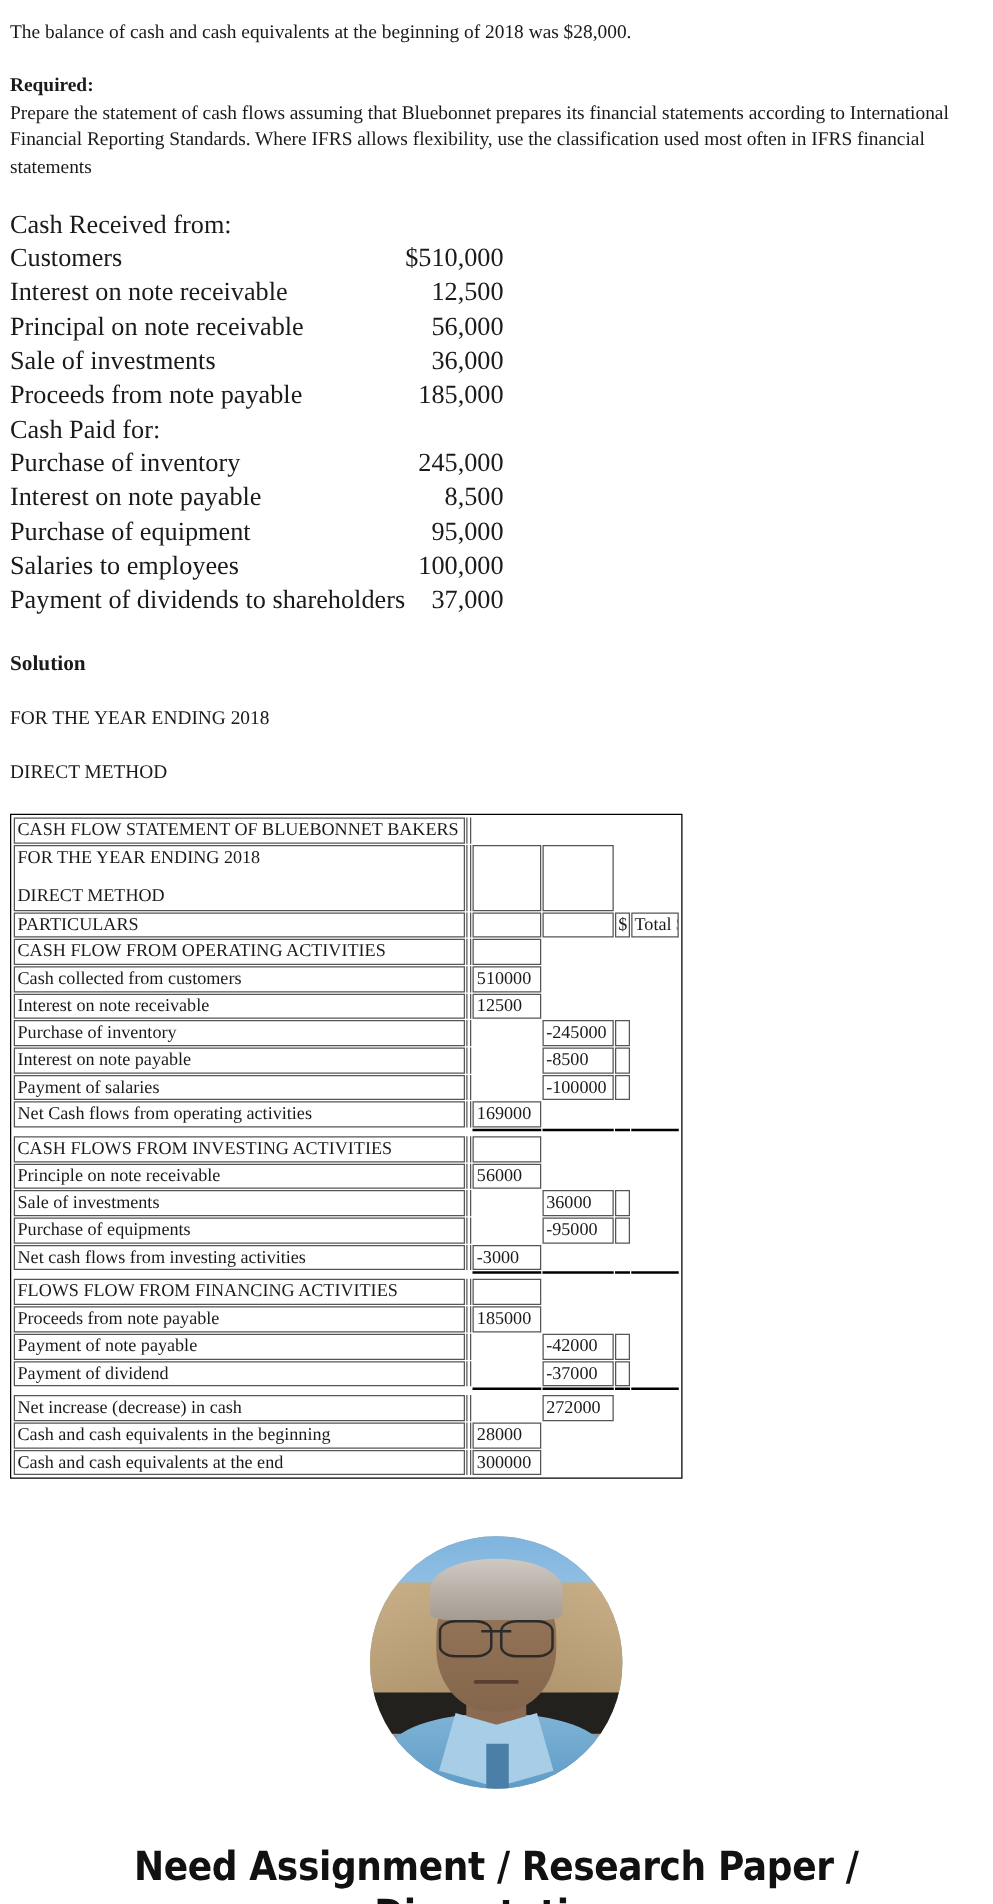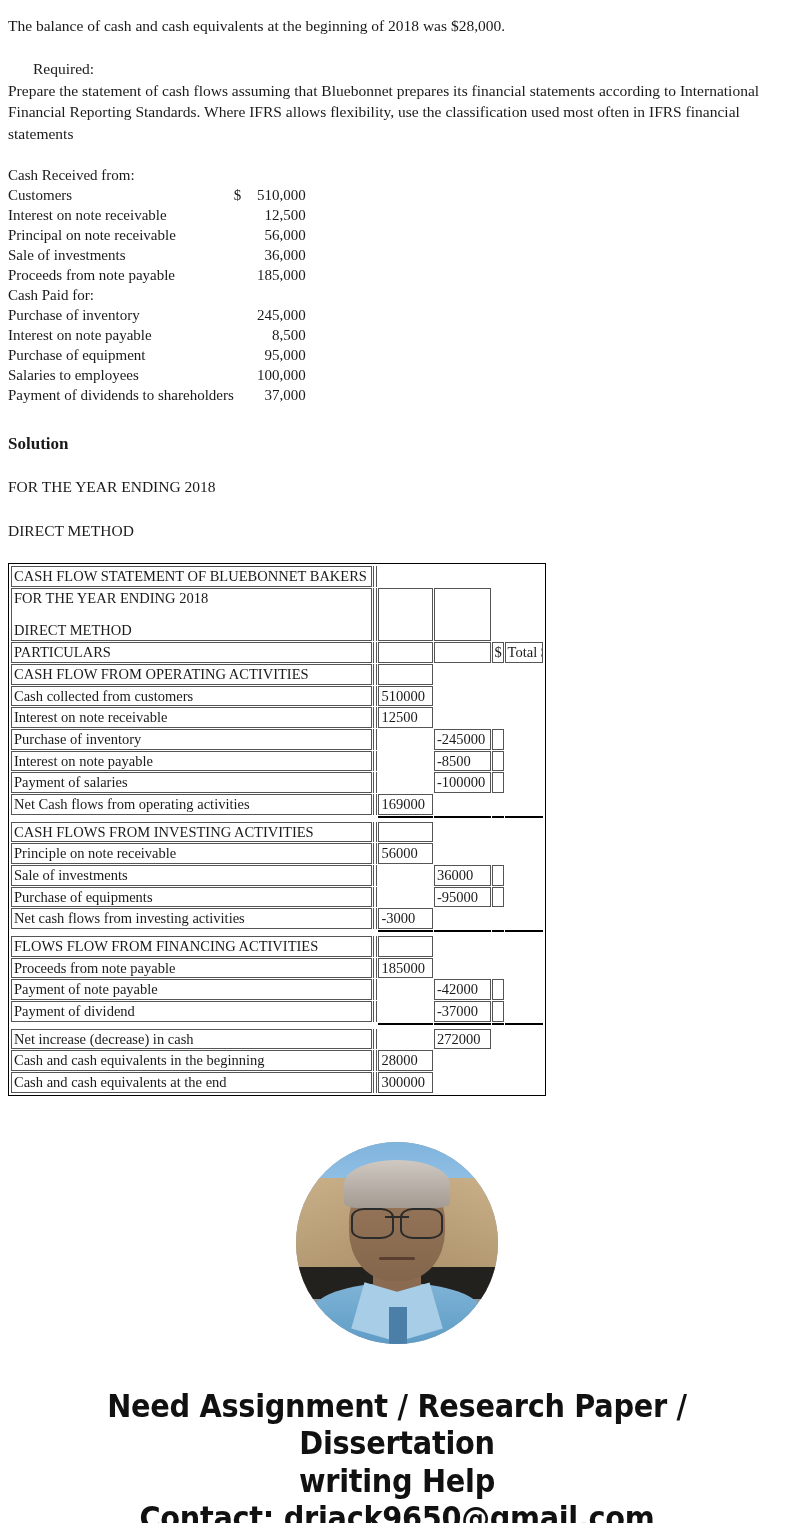--- a/index.html
+++ b/index.html
@@ -18,27 +18,27 @@
   .page { padding: 0 8px; border-radius: 16px; }
 
   
   .prose {
     font-size: 15.5px;
     line-height: 1.38;
     margin: 0;
   }
   .intro-line { padding-top: 15px; }
   .req-block { margin-top: 22px; }
-  .req-label { font-weight: normal; margin-left: 25px; }
+  .req-label { font-weight: bold; }
   .req-body { }
 
   
   .cash-list {
     margin-top: 22px;
-    font-size: 15px;
+    font-size: 21px;
     line-height: 1.3;
     border-collapse: collapse;
   }
   .cash-list td { padding: 0; vertical-align: baseline; white-space: nowrap; }
   .cl-label { padding-left: 4px; padding-right: 8px; }
   .cl-cur  { width: 10px; text-align: left; }
   .cl-amt  { width: 62px; text-align: right; padding-right: 2px; }
   .cash-list tr { height: 20px; }
 
   

